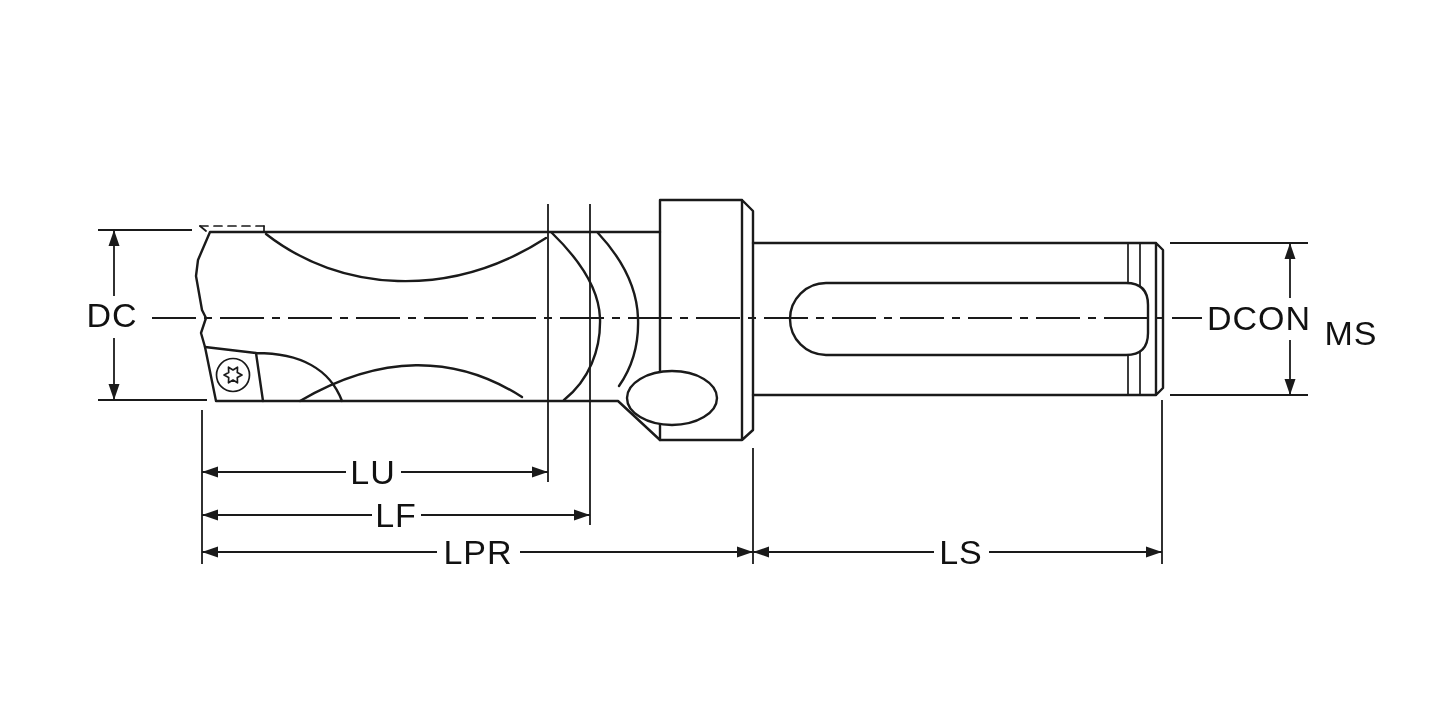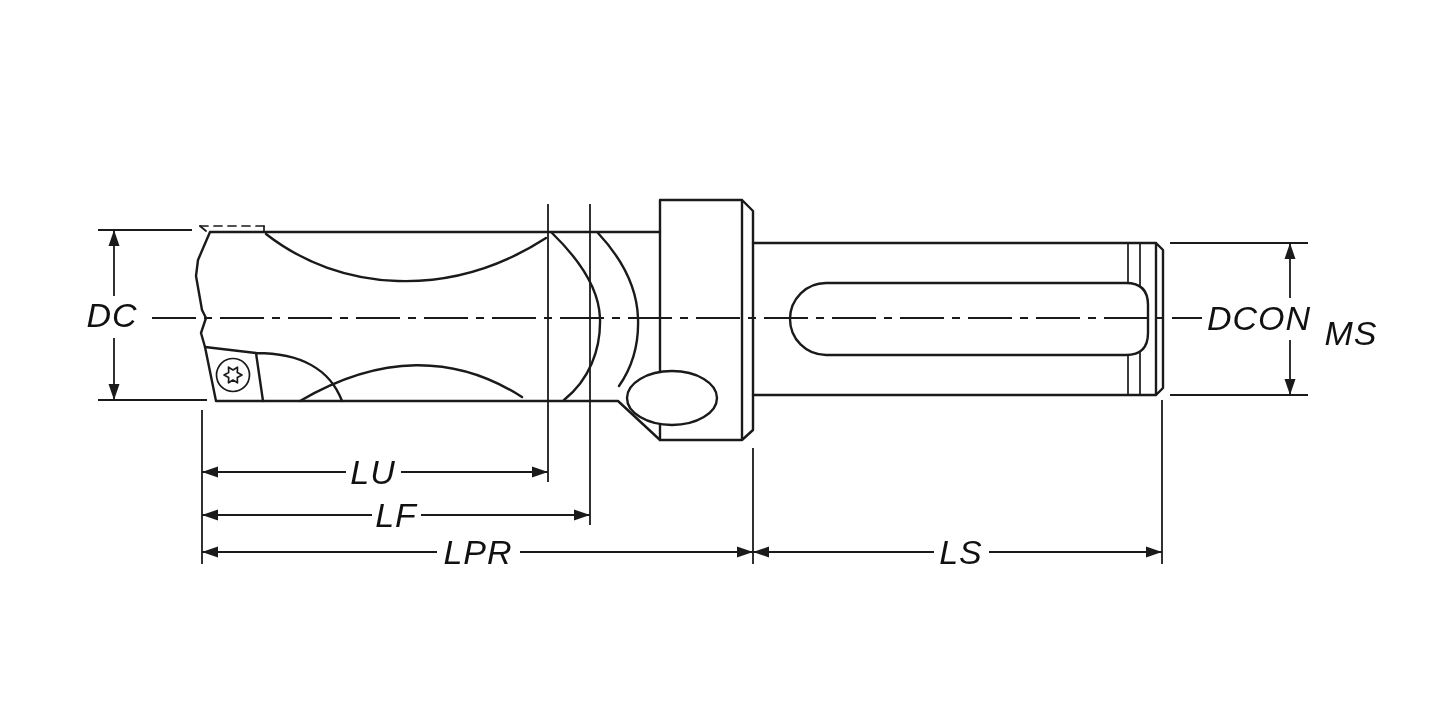--- a/index.html
+++ b/index.html
@@ -8,21 +8,20 @@
     width: 1440px;
     height: 722px;
     background: #ffffff;
     overflow: hidden;
   }
   .stage {
     position: relative;
     width: 1384px;
     height: 722px;
     background: var(--bg-color, #ffffff);
-    font-style: italic;
   }
   svg { display: block; }
   .outline {
     fill: none;
     stroke: var(--line-color, #1a1a1a);
     stroke-width: 2.4;
     stroke-linejoin: round;
     stroke-linecap: round;
   }
   .thin { stroke-width: 1.7; }

